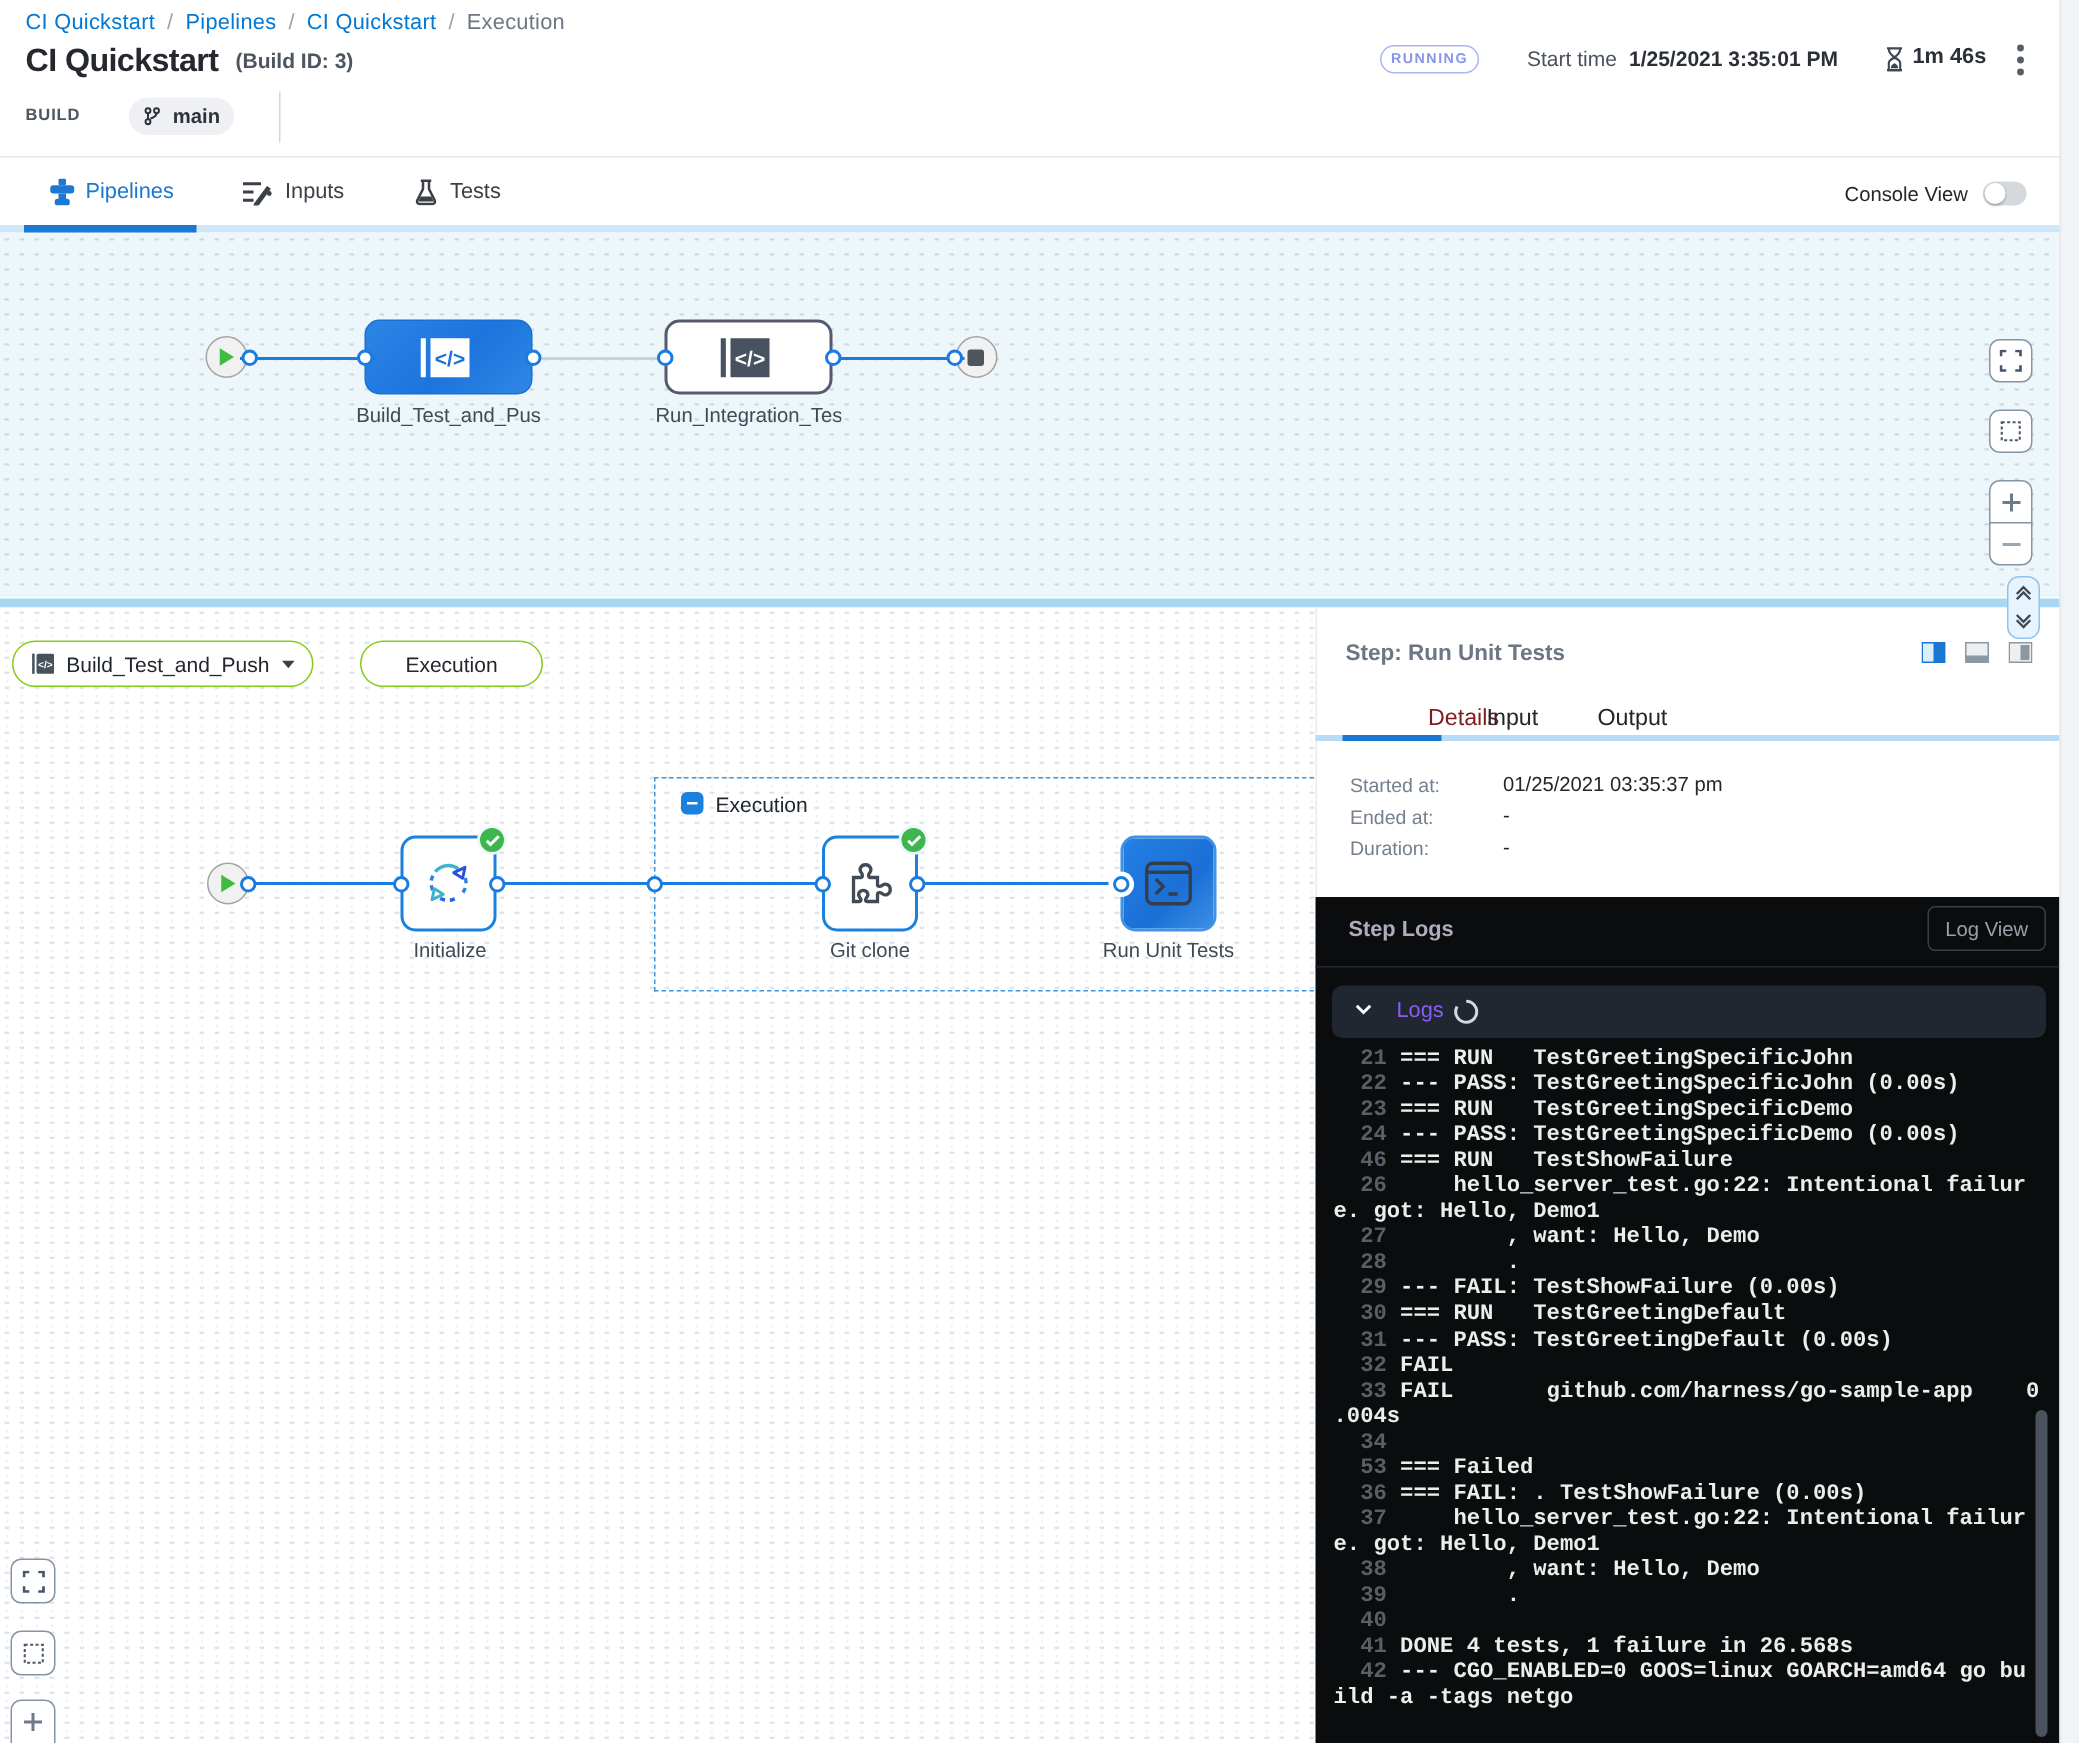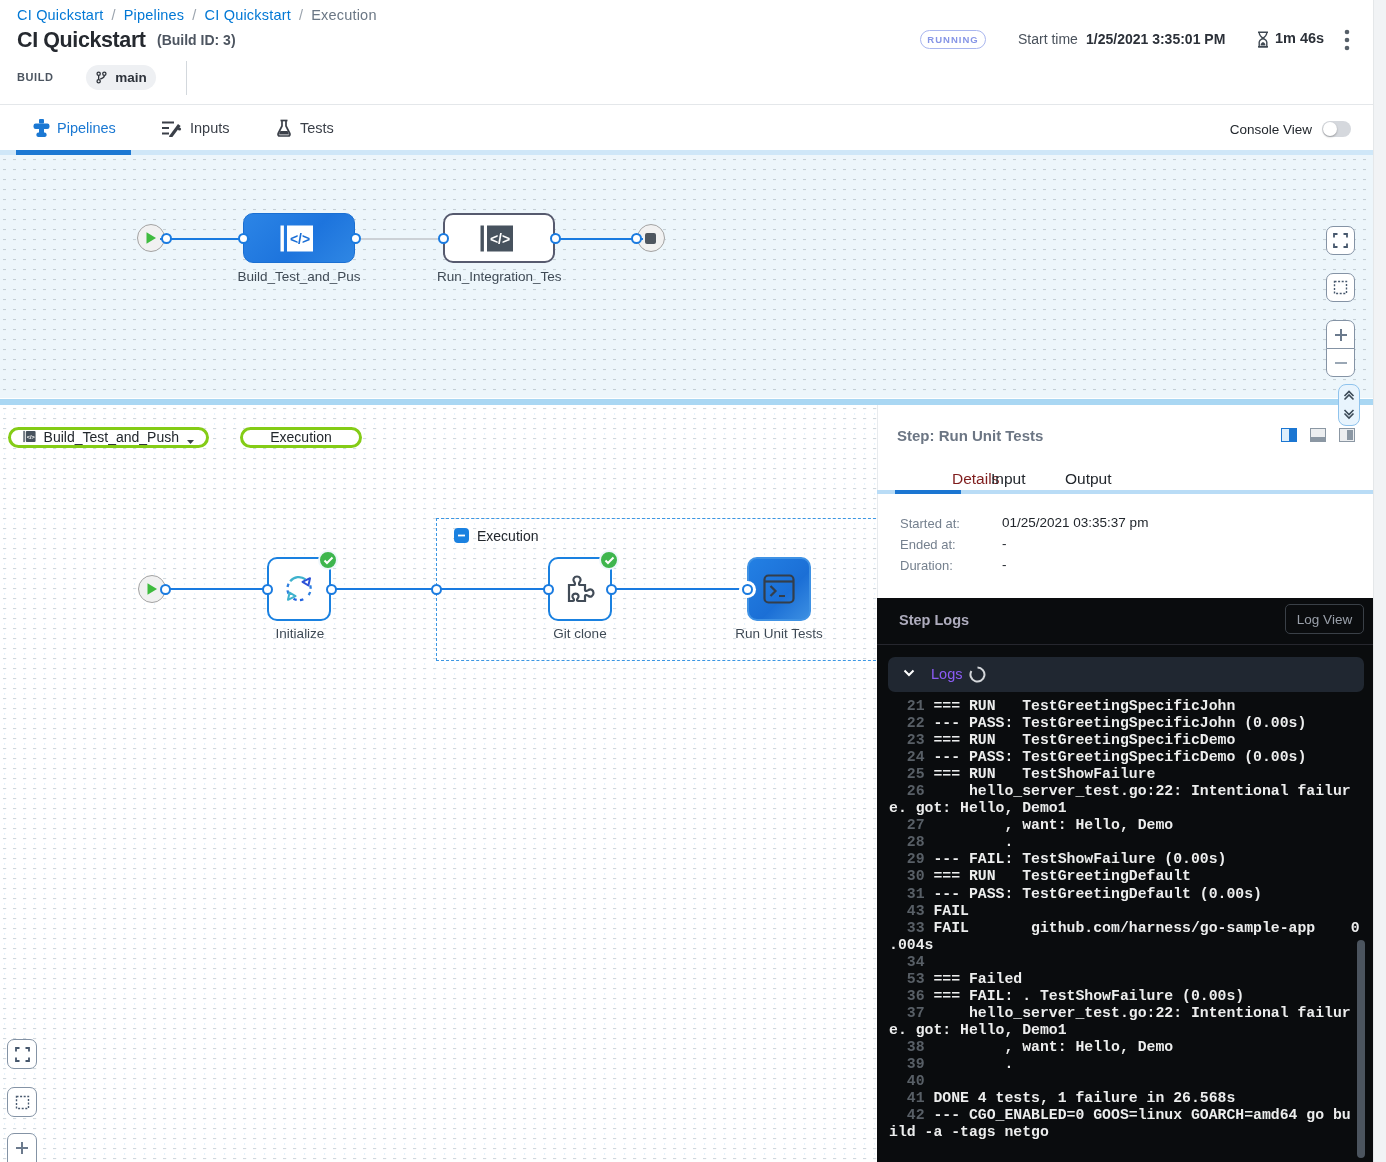--- a/index.html
+++ b/index.html
@@ -37,21 +37,21 @@
 .circnode { width:28px; height:28px; border-radius:50%; background:#f1f1f1; border:1px solid #a3a3a3; display:flex; align-items:center; justify-content:center; }
 .port { width:11px; height:11px; border-radius:50%; background:#fff; border:2px solid #1a7be0; z-index:5; }
 .edge { height:2px; z-index:1; }
 .edgeblue { background:#1a7be0; }
 .edgegray { background:#ccd1d6; }
 
 .stepnode { width:64px; height:64px; border-radius:10px; background:#fff; border:2px solid #1a81e0; display:flex; align-items:center; justify-content:center; }
 .stepblue { background:linear-gradient(135deg,#2380e4 0%,#1b6fd6 60%,#3c8fe2 100%); border:2px solid #3f92e4; }
 .check { width:20px; height:20px; border-radius:50%; background:#3eb64e; border:2px solid #eef7fc; display:flex; align-items:center; justify-content:center; z-index:6; }
 .ctlbtn { width:29px; height:29px; background:#fff; border:1px solid #8493a5; border-radius:7px; display:flex; align-items:center; justify-content:center; }
-.pill { height:21px; border:3px solid #84cc16; border-radius:16px; background:#fff; display:flex; align-items:flex-end; }
+.pill { height:31px; border:1px solid #84cc16; border-radius:16px; background:#fff; display:flex; align-items:center; }
 
 .group { border:1px dashed #3b97e4; background:transparent; }
 
 .panel { left:877px; top:404.5px; width:496px; height:193.5px; background:#fff; border-left:1px solid #e8ebee; }
 .steptitle { left:897px; top:427px; font-size:15px; font-weight:700; color:#6c7684; }
 .ptab { font-size:15.5px; color:#22272d; top:470px; }
 .ptabstrip { left:877px; top:489.5px; width:496px; height:4px; background:#b9dcf6; }
 .ptabactive { left:895px; top:489.5px; width:66px; height:4px; background:#1b76d2; z-index:2; }
 .dlbl { left:900px; font-size:13px; color:#75808e; }
 .dval { left:1002px; font-size:13.5px; font-weight:400; color:#22272d; }
@@ -341,29 +341,29 @@
 <span class="txt">Logs</span>
 <svg style="position:absolute;left:81px;top:9px;" width="17" height="17" viewBox="0 0 17 17" fill="none" stroke="#d4d7db" stroke-width="2">
       <path d="M8.5 1.5 A7 7 0 1 1 2.4 5"></path>
     </svg>
 </div>
 <div class="abs loglines">
     <div><span class="n">  21 </span><span class="t">=== RUN   TestGreetingSpecificJohn</span></div>
 <div><span class="n">  22 </span><span class="t">--- PASS: TestGreetingSpecificJohn (0.00s)</span></div>
 <div><span class="n">  23 </span><span class="t">=== RUN   TestGreetingSpecificDemo</span></div>
 <div><span class="n">  24 </span><span class="t">--- PASS: TestGreetingSpecificDemo (0.00s)</span></div>
-<div><span class="n">  25 </span><span class="t">=== RUN   TestShowFailure</span></div>
+<div><span class="n">  46 </span><span class="t">=== RUN   TestShowFailure</span></div>
 <div><span class="n">  26 </span><span class="t">    hello_server_test.go:22: Intentional failur</span></div>
 <div><span class="t">e. got: Hello, Demo1</span></div>
 <div><span class="n">  27 </span><span class="t">        , want: Hello, Demo</span></div>
 <div><span class="n">  28 </span><span class="t">        .</span></div>
 <div><span class="n">  29 </span><span class="t">--- FAIL: TestShowFailure (0.00s)</span></div>
 <div><span class="n">  30 </span><span class="t">=== RUN   TestGreetingDefault</span></div>
 <div><span class="n">  31 </span><span class="t">--- PASS: TestGreetingDefault (0.00s)</span></div>
-<div><span class="n">  43 </span><span class="t">FAIL</span></div>
+<div><span class="n">  32 </span><span class="t">FAIL</span></div>
 <div><span class="n">  33 </span><span class="t">FAIL       github.com/harness/go-sample-app    0</span></div>
 <div><span class="t">.004s</span></div>
 <div><span class="n">  34 </span></div>
 <div><span class="n">  53 </span><span class="t">=== Failed</span></div>
 <div><span class="n">  36 </span><span class="t">=== FAIL: . TestShowFailure (0.00s)</span></div>
 <div><span class="n">  37 </span><span class="t">    hello_server_test.go:22: Intentional failur</span></div>
 <div><span class="t">e. got: Hello, Demo1</span></div>
 <div><span class="n">  38 </span><span class="t">        , want: Hello, Demo</span></div>
 <div><span class="n">  39 </span><span class="t">        .</span></div>
 <div><span class="n">  40 </span></div>

